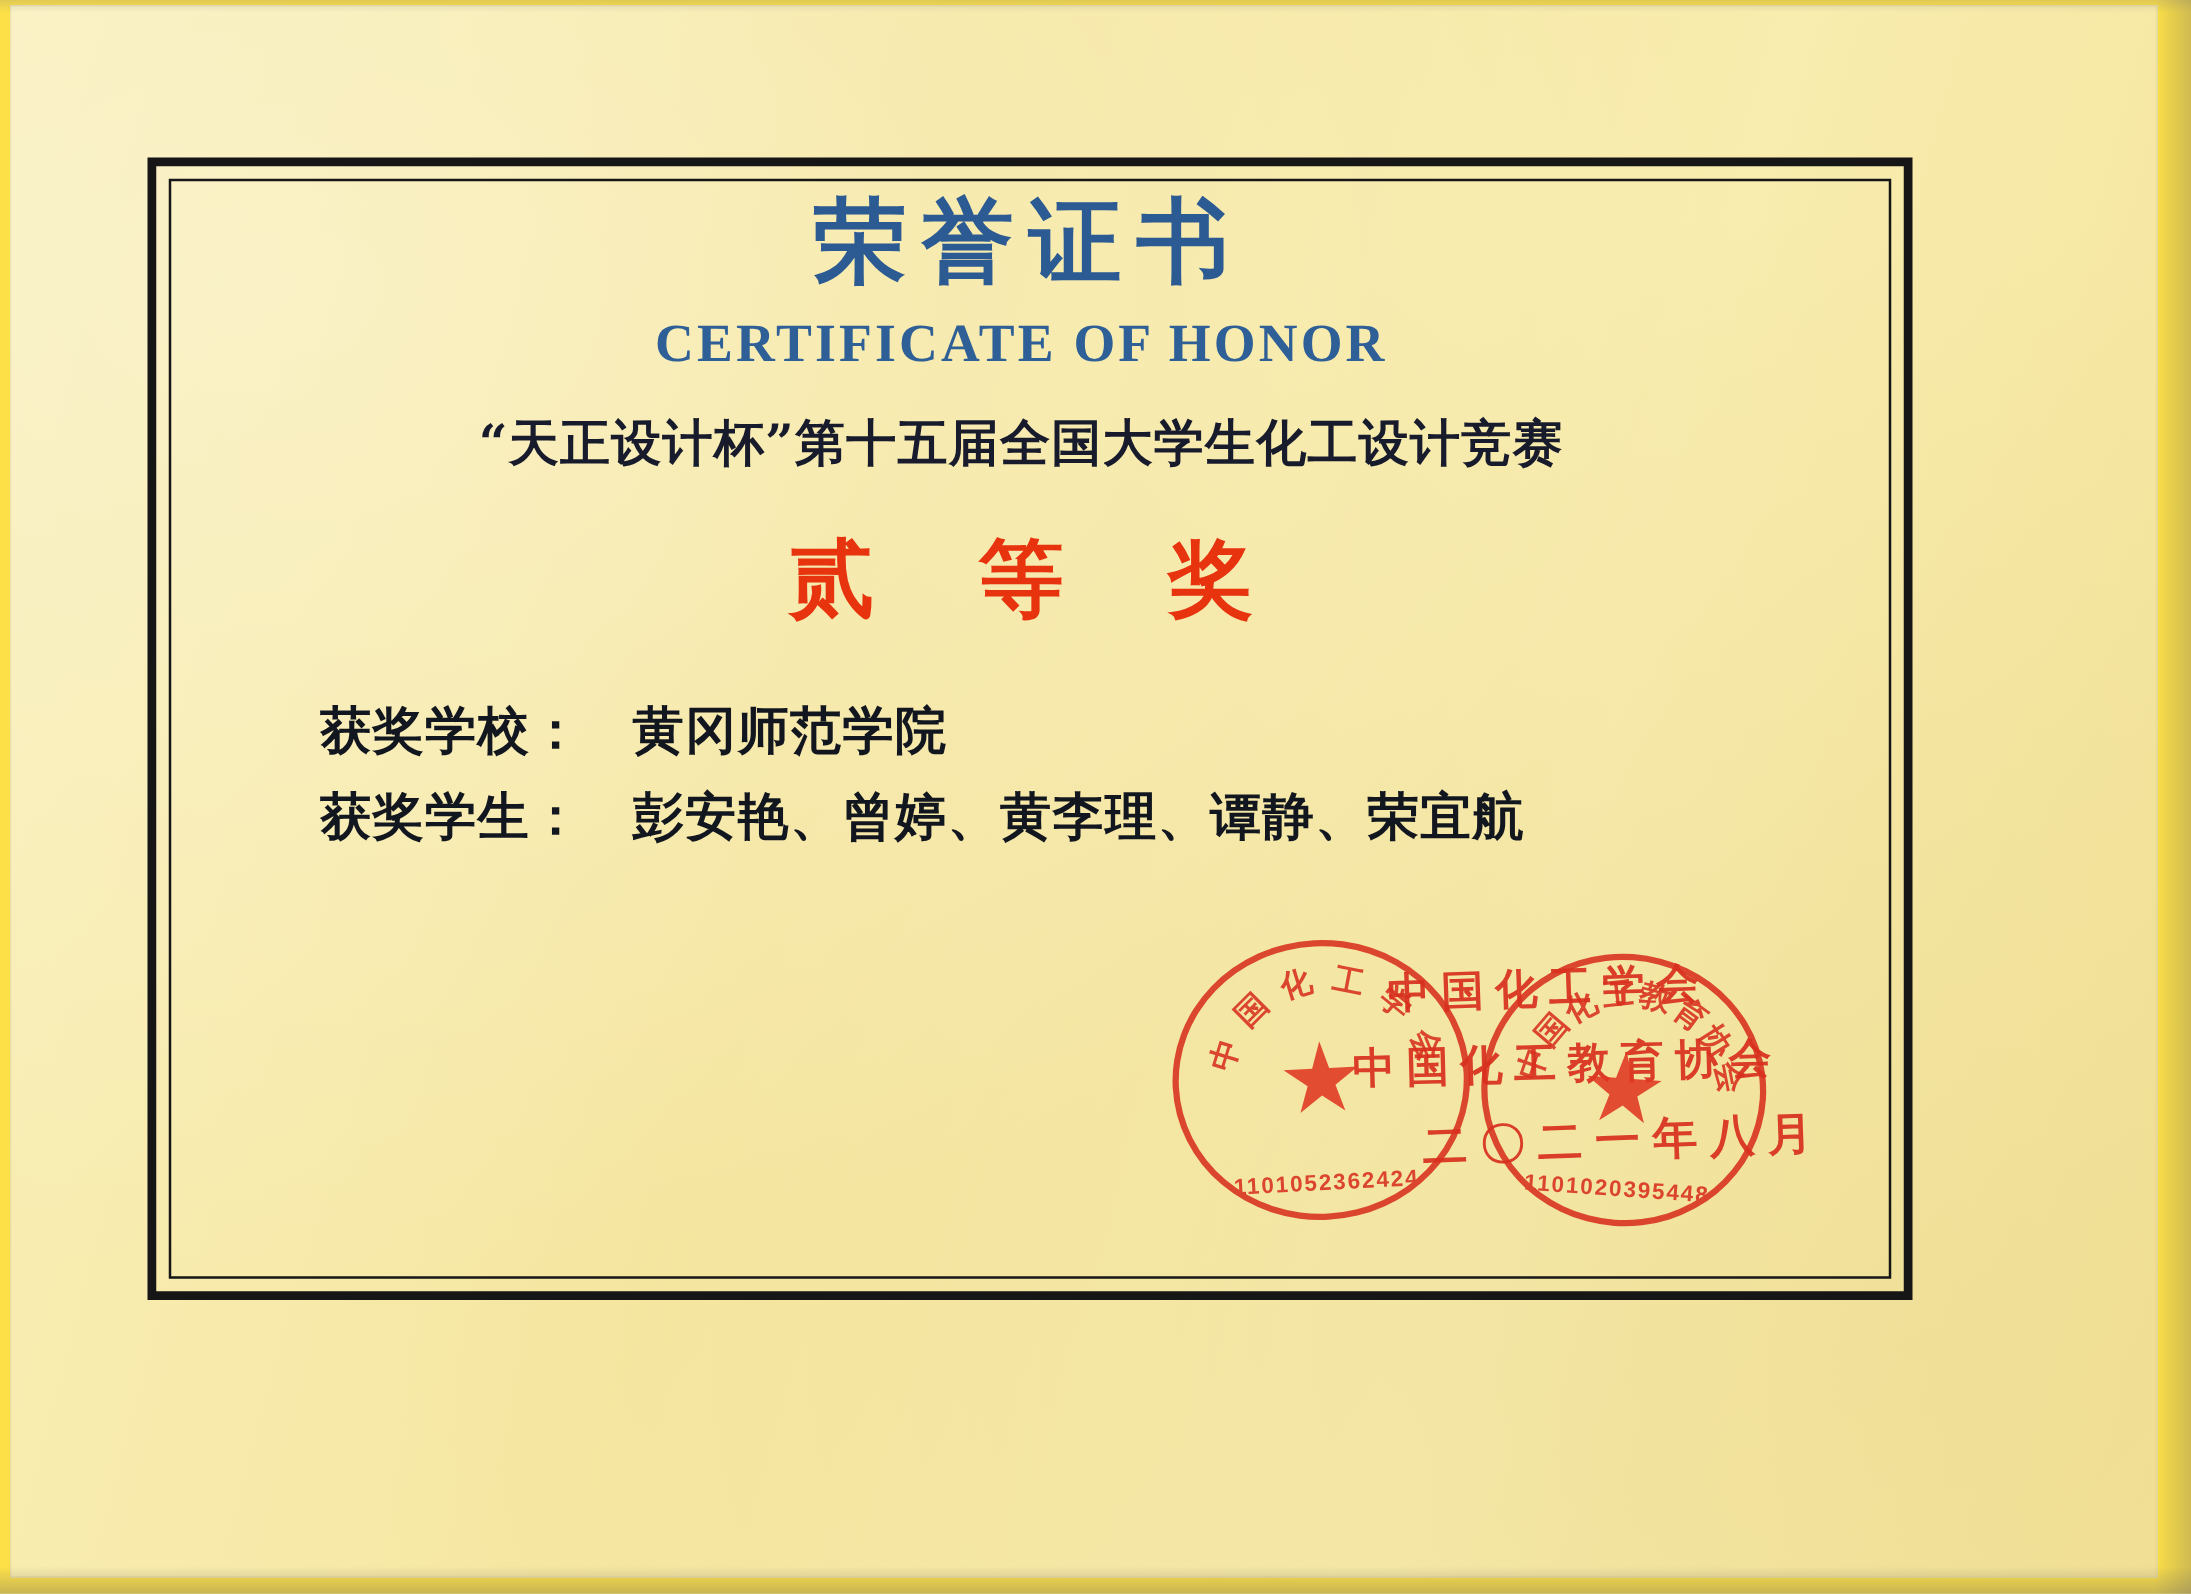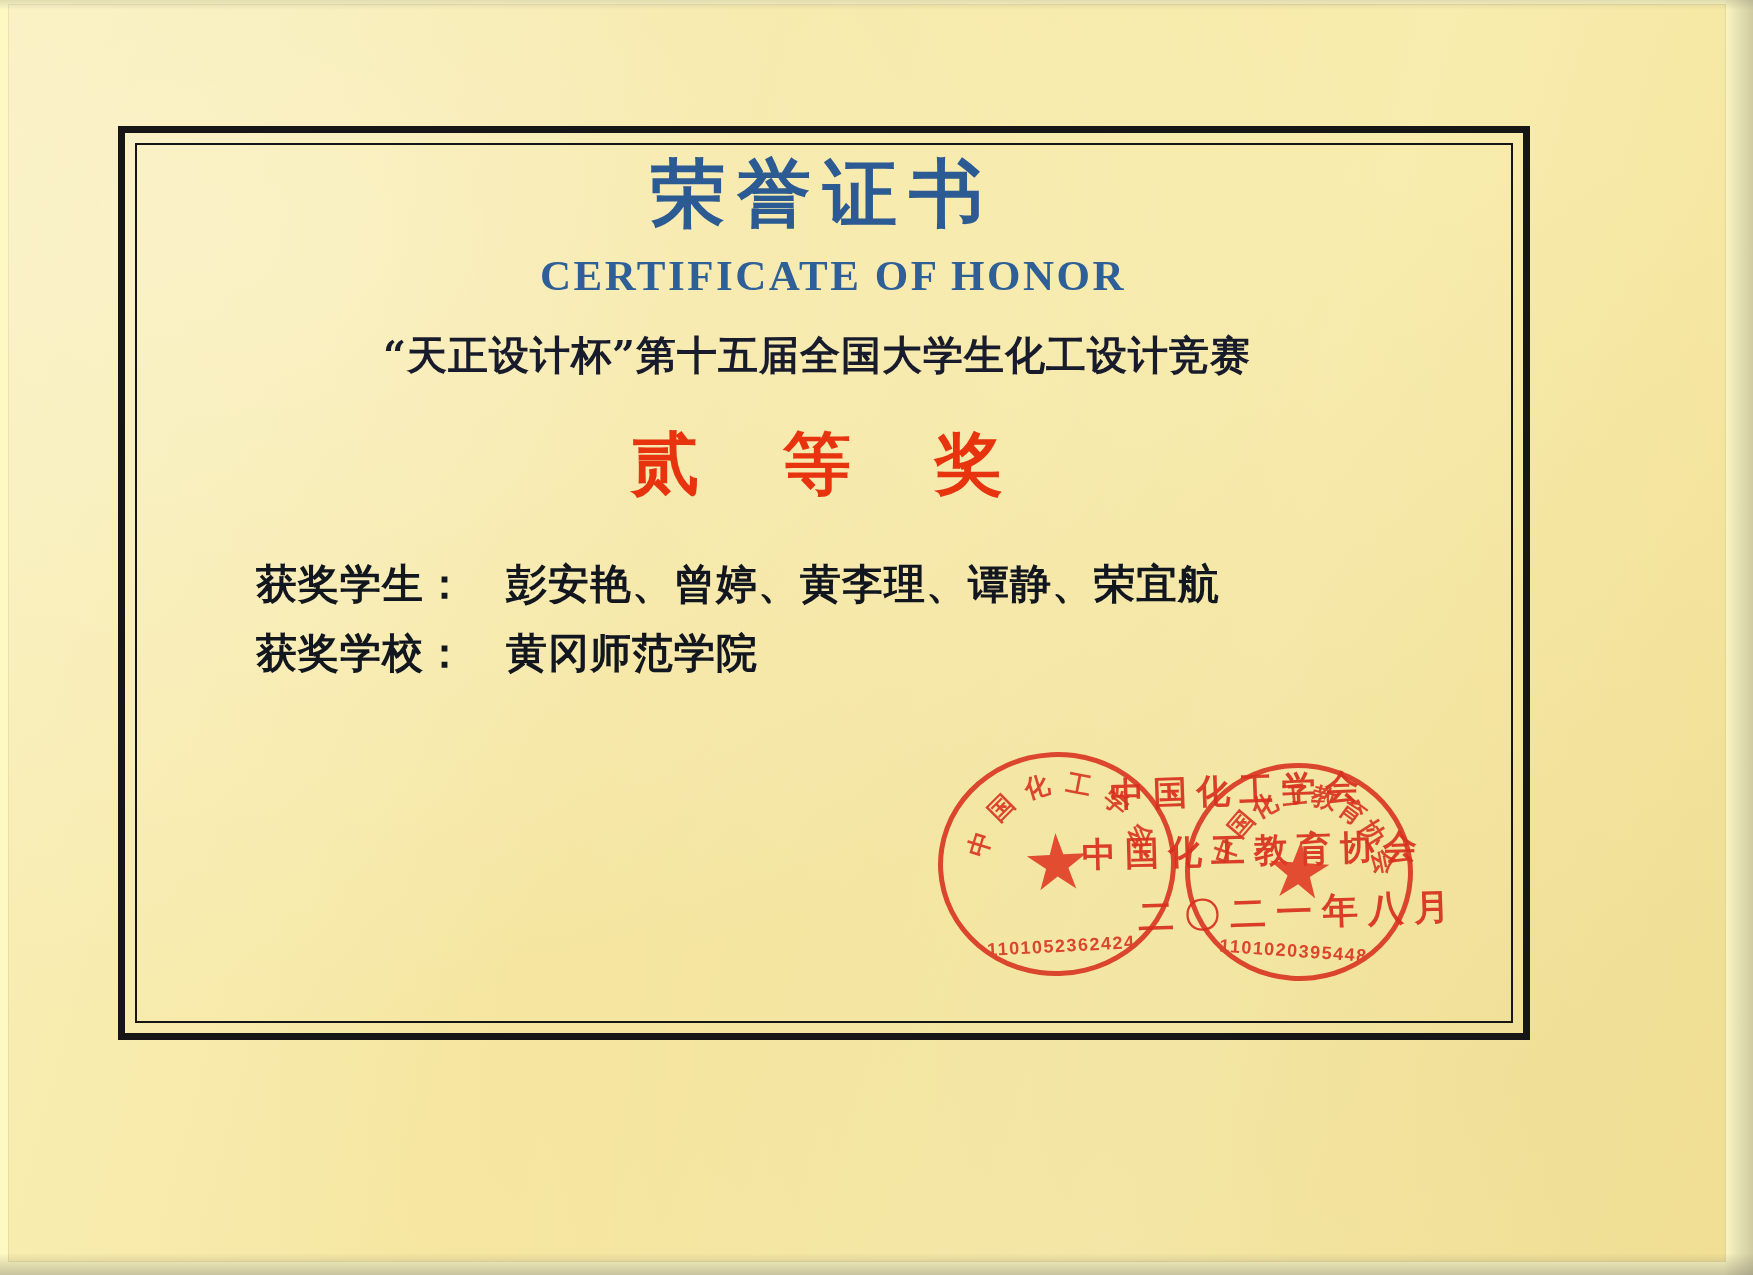--- a/index.html
+++ b/index.html
@@ -12,21 +12,21 @@
     height: 1275px;
     overflow: hidden;
     font-family: "Liberation Serif", serif;
   }
 
   #scan {
     position: absolute;
     left: 0; top: 0;
     width: 1753px;
     height: 1275px;
-    background: #fef9c3;
+    background: #fde047;
   }
 
   
   #paper {
     position: absolute;
     left: 8px;
     top: 4px;
     width: 1718px;
     height: 1258px;
     background: #f7e9a8;
@@ -102,21 +102,21 @@
     font-family: "DejaVu Serif", "Liberation Serif", serif;
     font-size: 74px;
     font-weight: 700;
     letter-spacing: 12px;
     text-indent: 12px;
     line-height: 1;
   }
 
   .title-en {
     position: absolute;
-    left: 16px;
+    left: 0;
     top: 118px;
     width: 1378px;
     text-align: center;
     color: #2e5f97;
     font-family: "Liberation Serif", serif;
     font-size: 43px;
     font-weight: 700;
     letter-spacing: 2.5px;
     line-height: 1;
   }
@@ -275,26 +275,26 @@
 
   <div id="content">
 
     <div class="title-cn">荣誉证书</div>
     <div class="title-en">CERTIFICATE OF HONOR</div>
     <div class="competition">“天正设计杯”第十五届全国大学生化工设计竞赛</div>
     <div class="award">贰 等 奖</div>
 
     <div class="fields">
       <div class="field-row">
+        <span class="field-label">获奖学校：</span>
+        <span class="field-value">黄冈师范学院</span>
+      </div>
+      <div class="field-row">
         <span class="field-label">获奖学生：</span>
         <span class="field-value">彭安艳、曾婷、黄李理、谭静、荣宜航</span>
-      </div>
-      <div class="field-row">
-        <span class="field-label">获奖学校：</span>
-        <span class="field-value">黄冈师范学院</span>
       </div>
       <div class="field-row">
       </div>
     </div>
   </div>
 
   <div class="org-line" id="org1">中国化工学会</div>
   <div class="org-line" id="org2">中国化工教育协会</div>
   <div id="date-line">二〇二一年八月</div>
 

